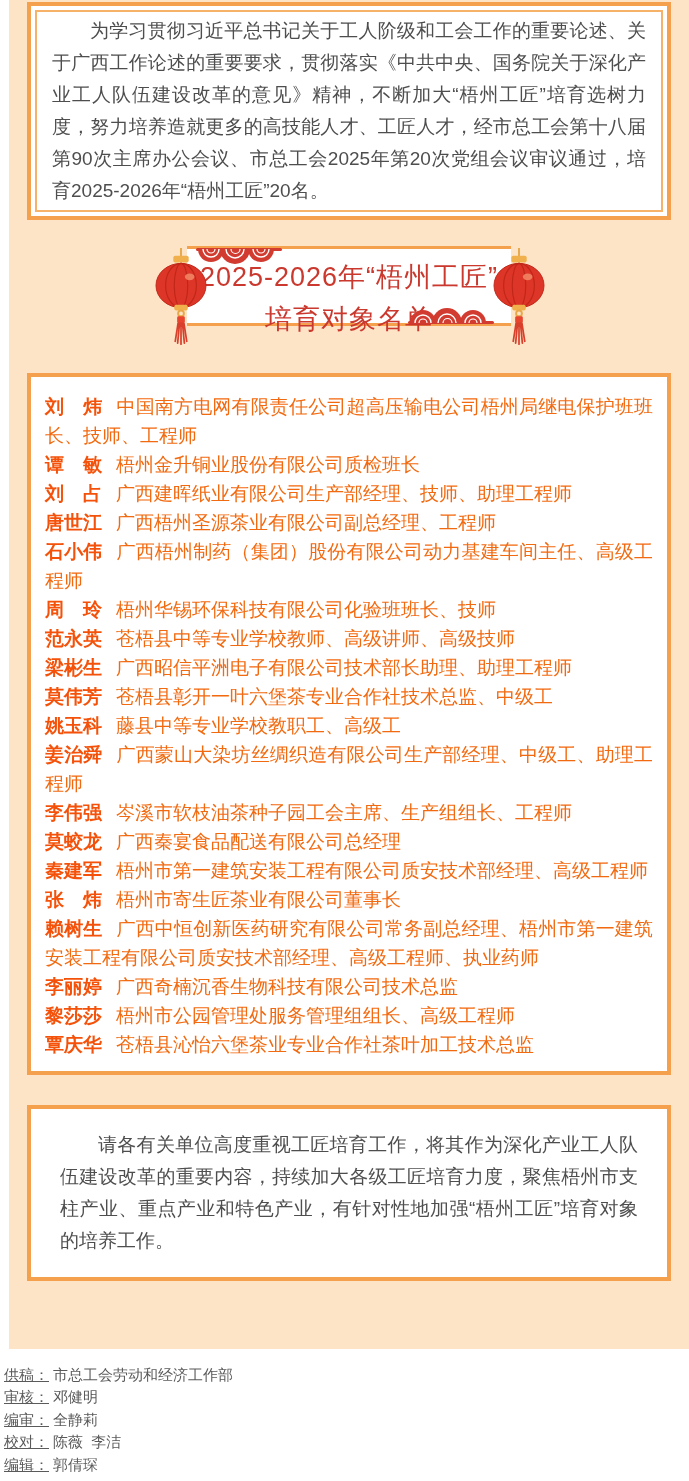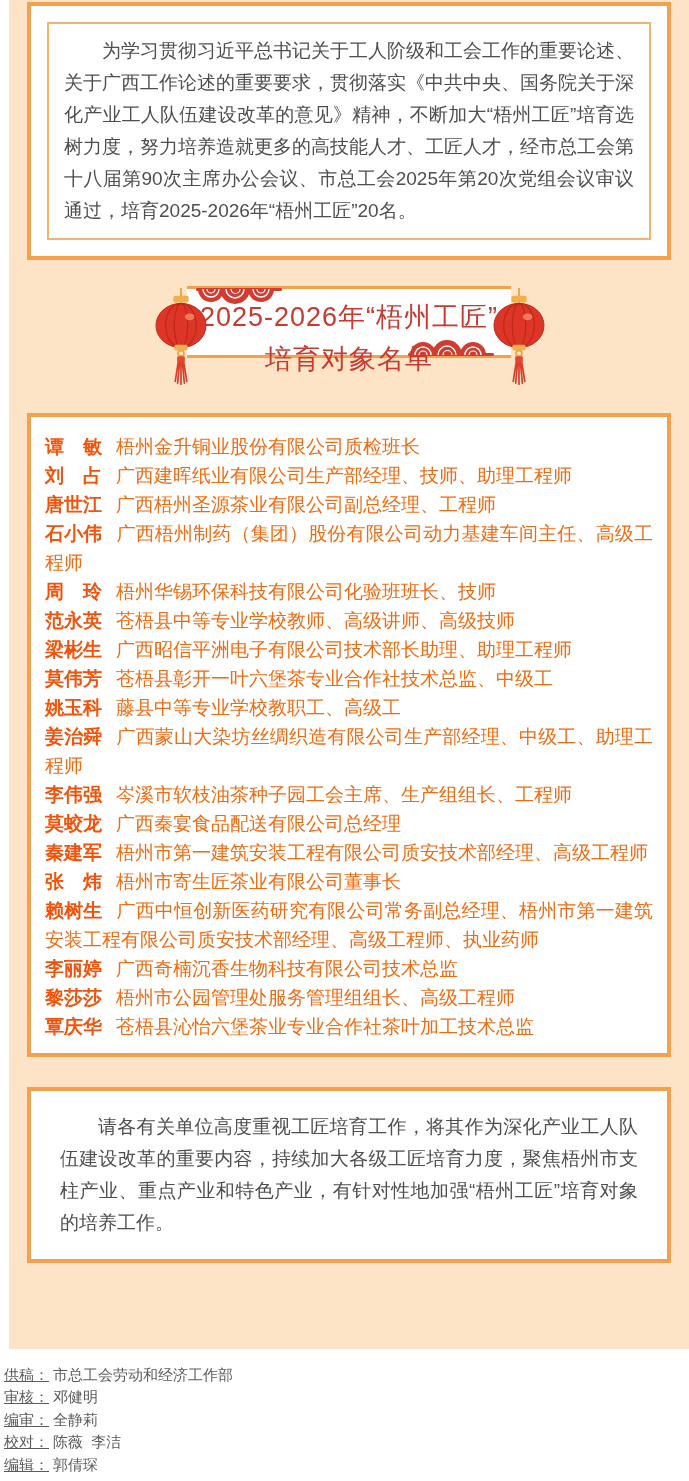--- a/index.html
+++ b/index.html
@@ -14,42 +14,42 @@
     overflow: hidden;
   }
 
   
   .intro-box {
     margin: 2px 18px 0;
     border: 4px solid #f4a04c;
     background: #ffffff;
   }
   .intro-inner {
-    margin: 16px;
+    margin: 4px;
     border: 2px solid #f6b269;
-    padding: 11px 15px;
+    padding: 3px 15px;
   }
   .intro-inner p, .closing-box p {
     font-size: 19px;
     line-height: 32px;
     color: #4e4e4e;
     text-indent: 2em;
     text-align: justify;
   }
 
   
   .banner {
     position: relative;
     width: 390px;
     margin: 26px auto;
     height: 101px;
   }
   .banner-white {
     margin: 5px 33px 0;
-    height: 72px;
+    height: 80px;
     background: #ffffff;
     border-top: 3px solid #f4a04c;
     border-bottom: 3px solid #f4a04c;
     text-align: center;
     padding-top: 7px;
     position: relative;
   }
   .banner-title {
     font-size: 27px;
     line-height: 42px;
@@ -154,20 +154,21 @@
     </div>
     <svg class="lantern left" viewBox="0 0 58 104">
         <use href="#lantern-shape"></use>
       </svg>
     <svg class="lantern right" viewBox="0 0 58 104">
         <use href="#lantern-shape"></use>
       </svg>
   </div>
 
   <div class="list-box">
+    <p class="entry"><b>刘　炜</b><span>中国南方电网有限责任公司超高压输电公司梧州局继电保护班班长、技师、工程师</span></p>
     <p class="entry"><b>谭　敏</b><span>梧州金升铜业股份有限公司质检班长</span></p>
     <p class="entry"><b>刘　占</b><span>广西建晖纸业有限公司生产部经理、技师、助理工程师</span></p>
     <p class="entry"><b>唐世江</b><span>广西梧州圣源茶业有限公司副总经理、工程师</span></p>
     <p class="entry"><b>石小伟</b><span>广西梧州制药（集团）股份有限公司动力基建车间主任、高级工程师</span></p>
     <p class="entry"><b>周　玲</b><span>梧州华锡环保科技有限公司化验班班长、技师</span></p>
     <p class="entry"><b>范永英</b><span>苍梧县中等专业学校教师、高级讲师、高级技师</span></p>
     <p class="entry"><b>梁彬生</b><span>广西昭信平洲电子有限公司技术部长助理、助理工程师</span></p>
     <p class="entry"><b>莫伟芳</b><span>苍梧县彰开一叶六堡茶专业合作社技术总监、中级工</span></p>
     <p class="entry"><b>姚玉科</b><span>藤县中等专业学校教职工、高级工</span></p>
     <p class="entry"><b>姜治舜</b><span>广西蒙山大染坊丝绸织造有限公司生产部经理、中级工、助理工程师</span></p>

